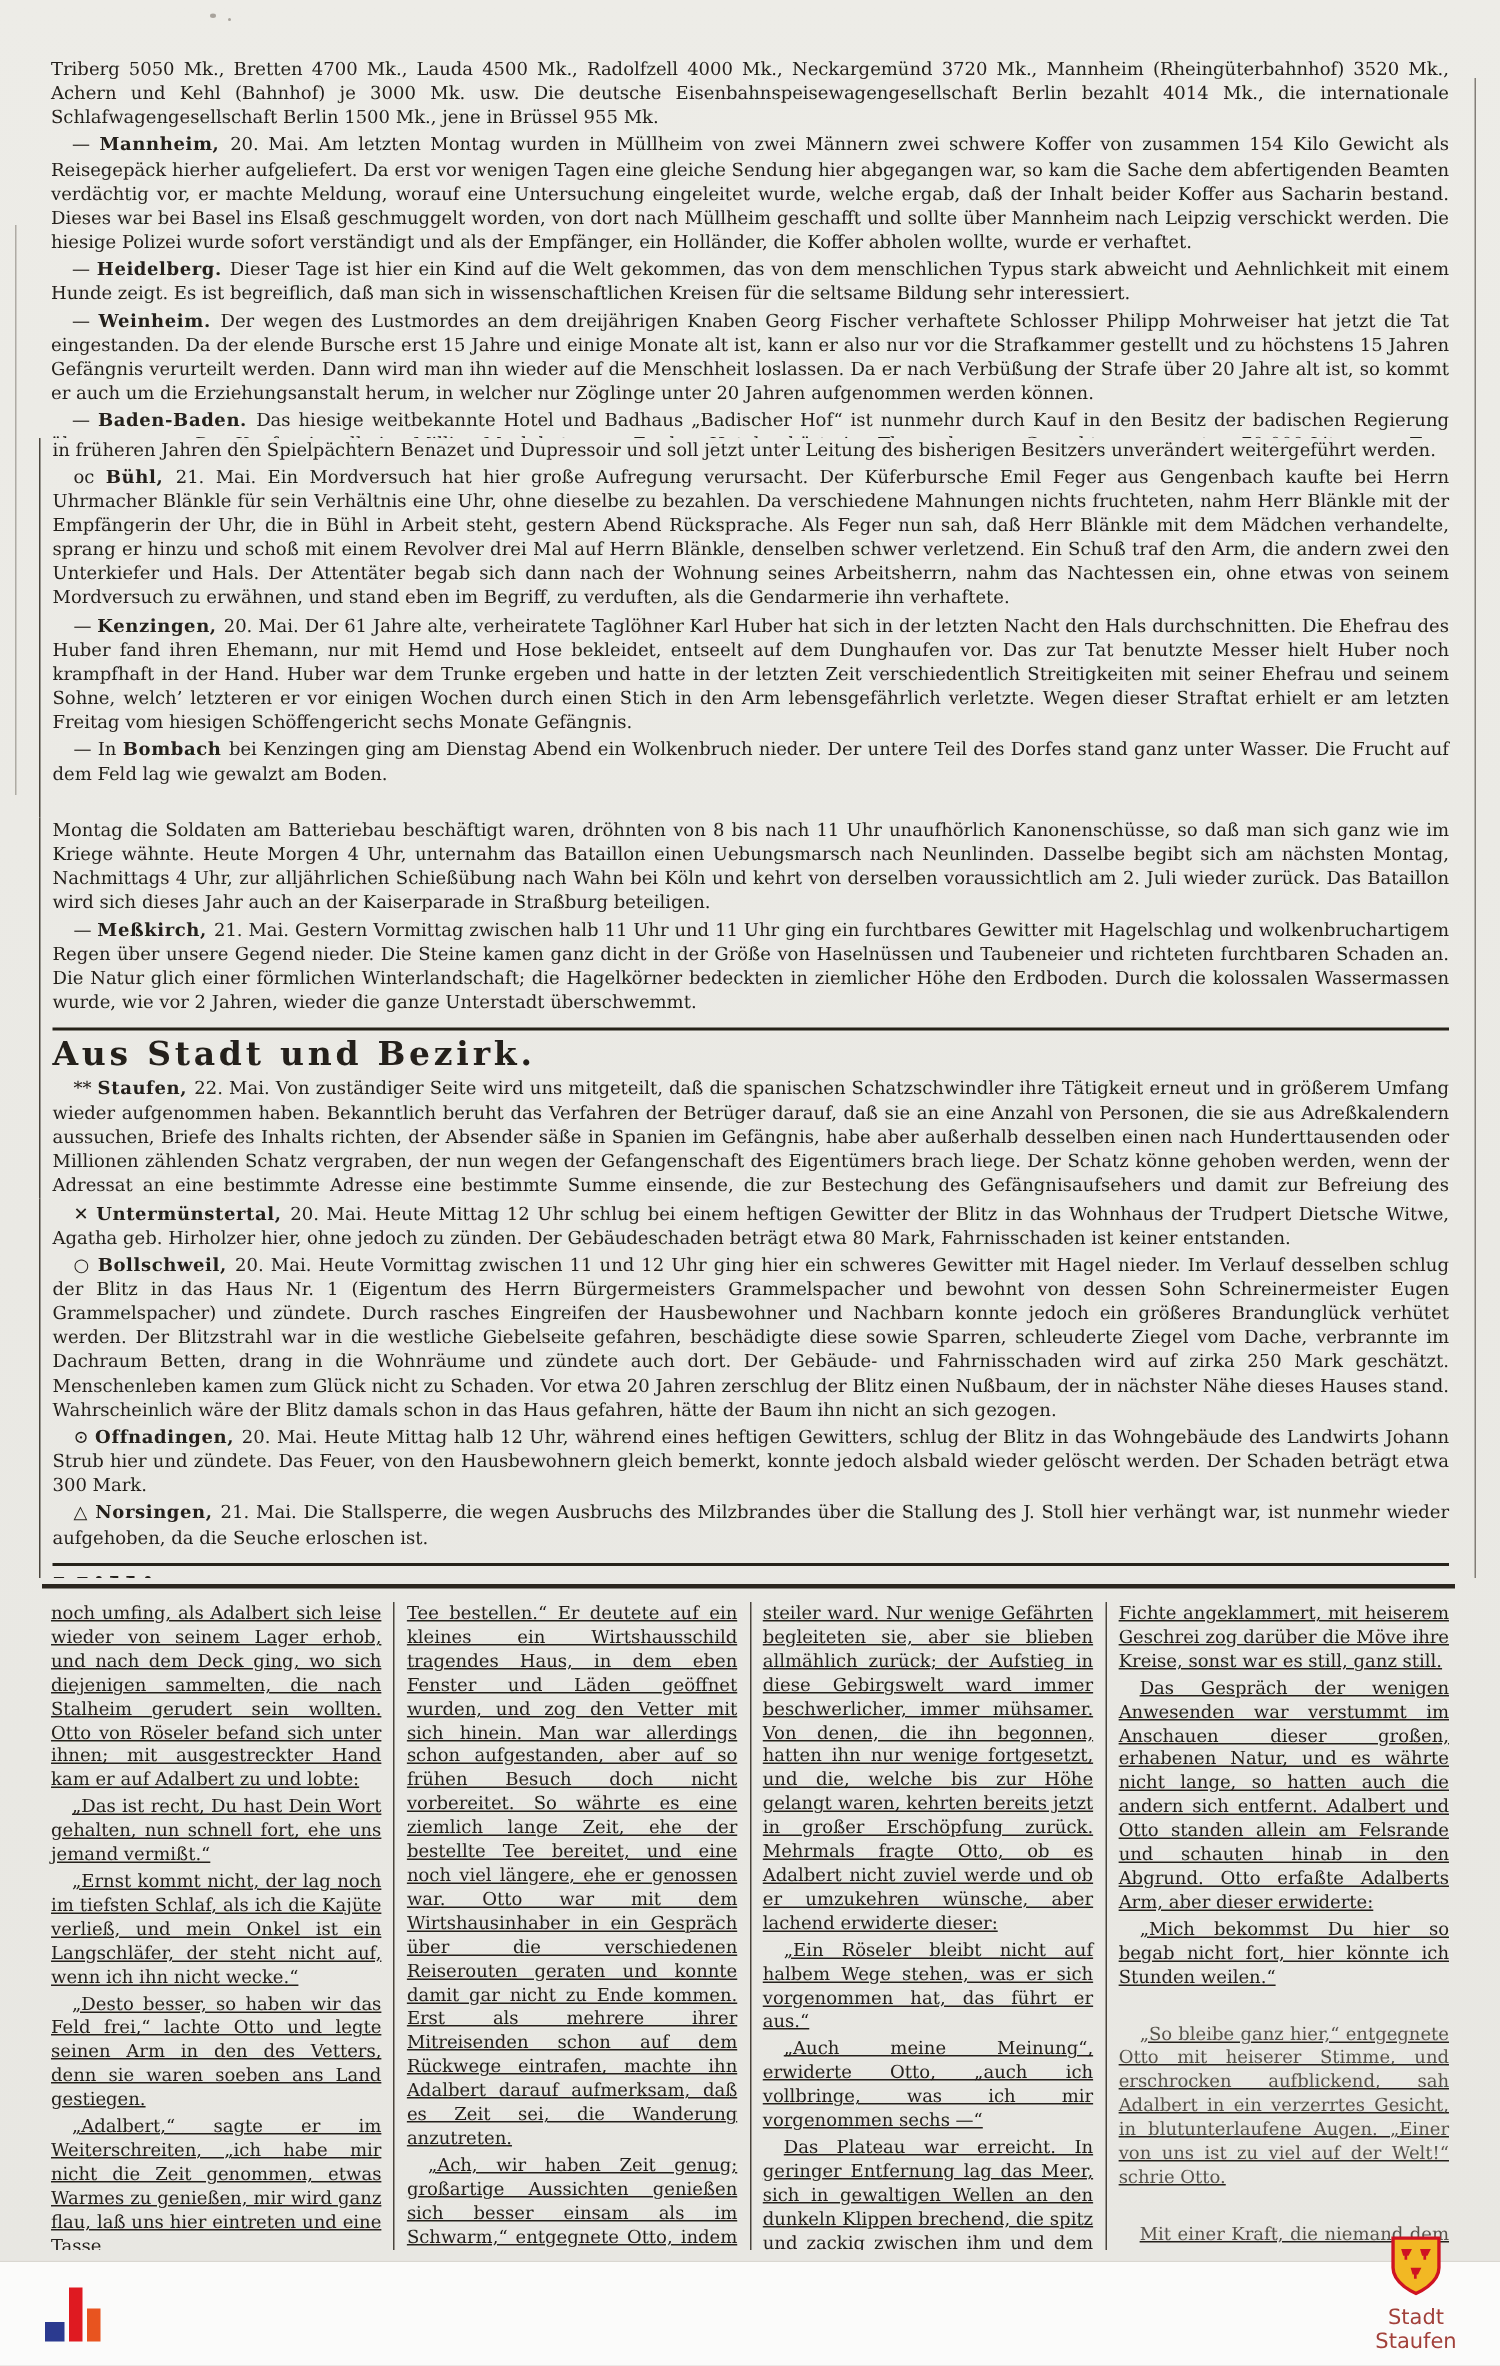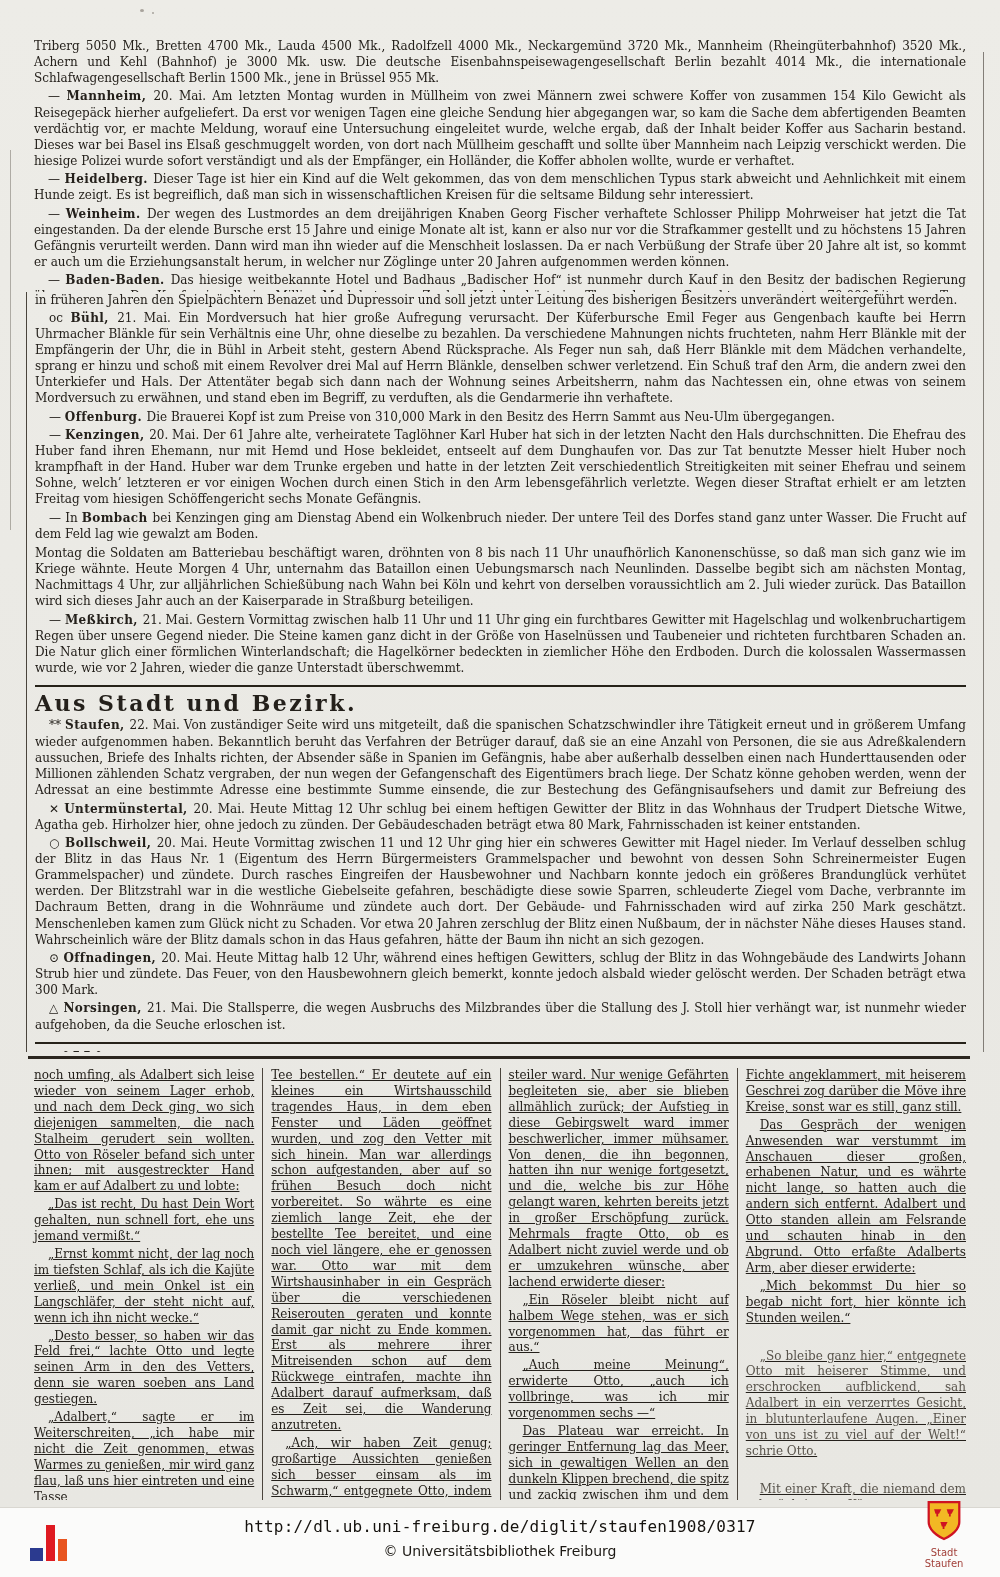--- a/index.html
+++ b/index.html
@@ -75,21 +75,21 @@
     display:flex;align-items:flex-end;gap:3px;height:38px;
   }
   .ub-sq{width:13px;height:13px;}
   .ub-bar1{width:9px;height:36px;}
   .ub-bar2{width:9px;height:22px;}
   .arms{
     position:absolute;right:24px;bottom:8px;width:64px;text-align:center;
   }
   .arms-label{
     font-family:"DejaVu Sans", sans-serif;
-    font-size:10px;color:#a2403a;margin-top:1px;
+    font-size:14px;color:#a2403a;margin-top:1px;
   }
 </style>
 </head>
 <body>
 
 <div class="scan">
 
   <div class="edge-left"></div>
   <div class="edge-right"></div>
   <div class="speck" style="left:140px;top:9px;width:4px;height:3px;"></div>
@@ -99,21 +99,20 @@
     <div class="col">
         <p class="news-para noindent">Triberg 5050 Mk., Bretten 4700 Mk., Lauda 4500 Mk., Radolfzell 4000 Mk., Neckargemünd 3720 Mk., Mannheim (Rheingüterbahnhof) 3520 Mk., Achern und Kehl (Bahnhof) je 3000 Mk. usw. Die deutsche Eisenbahnspeisewagengesellschaft Berlin bezahlt 4014 Mk., die internationale Schlafwagengesellschaft Berlin 1500 Mk., jene in Brüssel 955 Mk.</p>
         <p class="news-para"><span class="pre">— </span><b class="lead">Mannheim, </b>20. Mai. Am letzten Montag wurden in Müllheim von zwei Männern zwei schwere Koffer von zusammen 154 Kilo Gewicht als Reisegepäck hierher aufgeliefert. Da erst vor wenigen Tagen eine gleiche Sendung hier abgegangen war, so kam die Sache dem abfertigenden Beamten verdächtig vor, er machte Meldung, worauf eine Untersuchung eingeleitet wurde, welche ergab, daß der Inhalt beider Koffer aus Sacharin bestand. Dieses war bei Basel ins Elsaß geschmuggelt worden, von dort nach Müllheim geschafft und sollte über Mannheim nach Leipzig verschickt werden. Die hiesige Polizei wurde sofort verständigt und als der Empfänger, ein Holländer, die Koffer abholen wollte, wurde er verhaftet.</p>
         <p class="news-para"><span class="pre">— </span><b class="lead">Heidelberg. </b>Dieser Tage ist hier ein Kind auf die Welt gekommen, das von dem menschlichen Typus stark abweicht und Aehnlichkeit mit einem Hunde zeigt. Es ist begreiflich, daß man sich in wissenschaftlichen Kreisen für die seltsame Bildung sehr interessiert.</p>
         <p class="news-para"><span class="pre">— </span><b class="lead">Weinheim. </b>Der wegen des Lustmordes an dem dreijährigen Knaben Georg Fischer verhaftete Schlosser Philipp Mohrweiser hat jetzt die Tat eingestanden. Da der elende Bursche erst 15 Jahre und einige Monate alt ist, kann er also nur vor die Strafkammer gestellt und zu höchstens 15 Jahren Gefängnis verurteilt werden. Dann wird man ihn wieder auf die Menschheit loslassen. Da er nach Verbüßung der Strafe über 20 Jahre alt ist, so kommt er auch um die Erziehungsanstalt herum, in welcher nur Zöglinge unter 20 Jahren aufgenommen werden können.</p>
         <p class="news-para"><span class="pre">— </span><b class="lead">Baden-Baden. </b>Das hiesige weitbekannte Hotel und Badhaus „Badischer Hof“ ist nunmehr durch Kauf in den Besitz der badischen Regierung übergegangen. Der Kaufpreis soll eine Million Mark betragen. Zu dem Hotel gehört eine Thermalwasser-Gerechtsame von etwa 70,000 Litern pro Tag; hauptsächlich dieser Umstand dürfte zum Ankauf durch die Regierung geführt haben. Der „Badische Hof“ gehörte</p>
       </div>
     <div class="col">
         <p class="news-para noindent">in früheren Jahren den Spielpächtern Benazet und Dupressoir und soll jetzt unter Leitung des bisherigen Besitzers unverändert weitergeführt werden.</p>
         <p class="news-para"><span class="pre">oc </span><b class="lead">Bühl, </b>21. Mai. Ein Mordversuch hat hier große Aufregung verursacht. Der Küferbursche Emil Feger aus Gengenbach kaufte bei Herrn Uhrmacher Blänkle für sein Verhältnis eine Uhr, ohne dieselbe zu bezahlen. Da verschiedene Mahnungen nichts fruchteten, nahm Herr Blänkle mit der Empfängerin der Uhr, die in Bühl in Arbeit steht, gestern Abend Rücksprache. Als Feger nun sah, daß Herr Blänkle mit dem Mädchen verhandelte, sprang er hinzu und schoß mit einem Revolver drei Mal auf Herrn Blänkle, denselben schwer verletzend. Ein Schuß traf den Arm, die andern zwei den Unterkiefer und Hals. Der Attentäter begab sich dann nach der Wohnung seines Arbeitsherrn, nahm das Nachtessen ein, ohne etwas von seinem Mordversuch zu erwähnen, und stand eben im Begriff, zu verduften, als die Gendarmerie ihn verhaftete.</p>
-        <p class="news-para"><span class="pre">— </span><b class="lead">Offenburg. </b>Die Brauerei Kopf ist zum Preise von 310,000 Mark in den Besitz des Herrn Sammt aus Neu-Ulm übergegangen.</p>
         <p class="news-para"><span class="pre">— </span><b class="lead">Kenzingen, </b>20. Mai. Der 61 Jahre alte, verheiratete Taglöhner Karl Huber hat sich in der letzten Nacht den Hals durchschnitten. Die Ehefrau des Huber fand ihren Ehemann, nur mit Hemd und Hose bekleidet, entseelt auf dem Dunghaufen vor. Das zur Tat benutzte Messer hielt Huber noch krampfhaft in der Hand. Huber war dem Trunke ergeben und hatte in der letzten Zeit verschiedentlich Streitigkeiten mit seiner Ehefrau und seinem Sohne, welch’ letzteren er vor einigen Wochen durch einen Stich in den Arm lebensgefährlich verletzte. Wegen dieser Straftat erhielt er am letzten Freitag vom hiesigen Schöffengericht sechs Monate Gefängnis.</p>
         <p class="news-para"><span class="pre">— In </span><b class="lead">Bombach </b>bei Kenzingen ging am Dienstag Abend ein Wolkenbruch nieder. Der untere Teil des Dorfes stand ganz unter Wasser. Die Frucht auf dem Feld lag wie gewalzt am Boden.</p>
       </div>
     <div class="col">
         <p class="news-para noindent">Montag die Soldaten am Batteriebau beschäftigt waren, dröhnten von 8 bis nach 11 Uhr unaufhörlich Kanonenschüsse, so daß man sich ganz wie im Kriege wähnte. Heute Morgen 4 Uhr, unternahm das Bataillon einen Uebungsmarsch nach Neunlinden. Dasselbe begibt sich am nächsten Montag, Nachmittags 4 Uhr, zur alljährlichen Schießübung nach Wahn bei Köln und kehrt von derselben voraussichtlich am 2. Juli wieder zurück. Das Bataillon wird sich dieses Jahr auch an der Kaiserparade in Straßburg beteiligen.</p>
         <p class="news-para"><span class="pre">— </span><b class="lead">Meßkirch, </b>21. Mai. Gestern Vormittag zwischen halb 11 Uhr und 11 Uhr ging ein furchtbares Gewitter mit Hagelschlag und wolkenbruchartigem Regen über unsere Gegend nieder. Die Steine kamen ganz dicht in der Größe von Haselnüssen und Taubeneier und richteten furchtbaren Schaden an. Die Natur glich einer förmlichen Winterlandschaft; die Hagelkörner bedeckten in ziemlicher Höhe den Erdboden. Durch die kolossalen Wassermassen wurde, wie vor 2 Jahren, wieder die ganze Unterstadt überschwemmt.</p>
         <div class="col-rule"></div>
         <div class="col-heading">Aus Stadt und Bezirk.</div>
         <p class="news-para"><span class="pre">** </span><b class="lead">Staufen, </b>22. Mai. Von zuständiger Seite wird uns mitgeteilt, daß die spanischen Schatzschwindler ihre Tätigkeit erneut und in größerem Umfang wieder aufgenommen haben. Bekanntlich beruht das Verfahren der Betrüger darauf, daß sie an eine Anzahl von Personen, die sie aus Adreßkalendern aussuchen, Briefe des Inhalts richten, der Absender säße in Spanien im Gefängnis, habe aber außerhalb desselben einen nach Hunderttausenden oder Millionen zählenden Schatz vergraben, der nun wegen der Gefangenschaft des Eigentümers brach liege. Der Schatz könne gehoben werden, wenn der Adressat an eine bestimmte Adresse eine bestimmte Summe einsende, die zur Bestechung des Gefängnisaufsehers und damit zur Befreiung des Gefangenen verwendet werden solle. Der Schatz solle dann zwischen dem Gefangenen und dem hilfreichen Geldgeber geteilt werden. Es wird nachdrücklich davor gewarnt, den spanischen Briefen irgend eine Folge zu geben.</p>
       </div>
@@ -160,24 +159,20 @@
 </div>
 
 <div class="footer">
 
   <div class="ub-logo">
     <span class="ub-sq" style="background: rgb(43, 58, 143);"></span>
     <span class="ub-bar1" style="background: rgb(223, 26, 33);"></span>
     <span class="ub-bar2" style="background: rgb(232, 84, 31);"></span>
   </div>
 
-  <div class="footer-center">
-    <div class="footer-url">http://dl.ub.uni-freiburg.de/diglit/staufen1908/0317</div>
-    <div class="footer-copy">© Universitätsbibliothek Freiburg</div>
-  </div>
 
   <div class="arms">
     <svg width="36" height="42" viewBox="0 0 40 46">
       <path d="M3,2 h34 v22 c0,12 -17,19 -17,19 c0,0 -17,-7 -17,-19 z" fill="#f2b824" stroke="#cf1322" stroke-width="2.5"></path>
       <g fill="#cf1322">
         <path d="M9,10 h8 l-2.5,5 h-1 v3 h-2 v-3 h-1 z"></path>
         <path d="M23,10 h8 l-2.5,5 h-1 v3 h-2 v-3 h-1 z"></path>
         <path d="M16,24 h8 l-2.5,5 h-1 v3 h-2 v-3 h-1 z"></path>
       </g>
     </svg>

